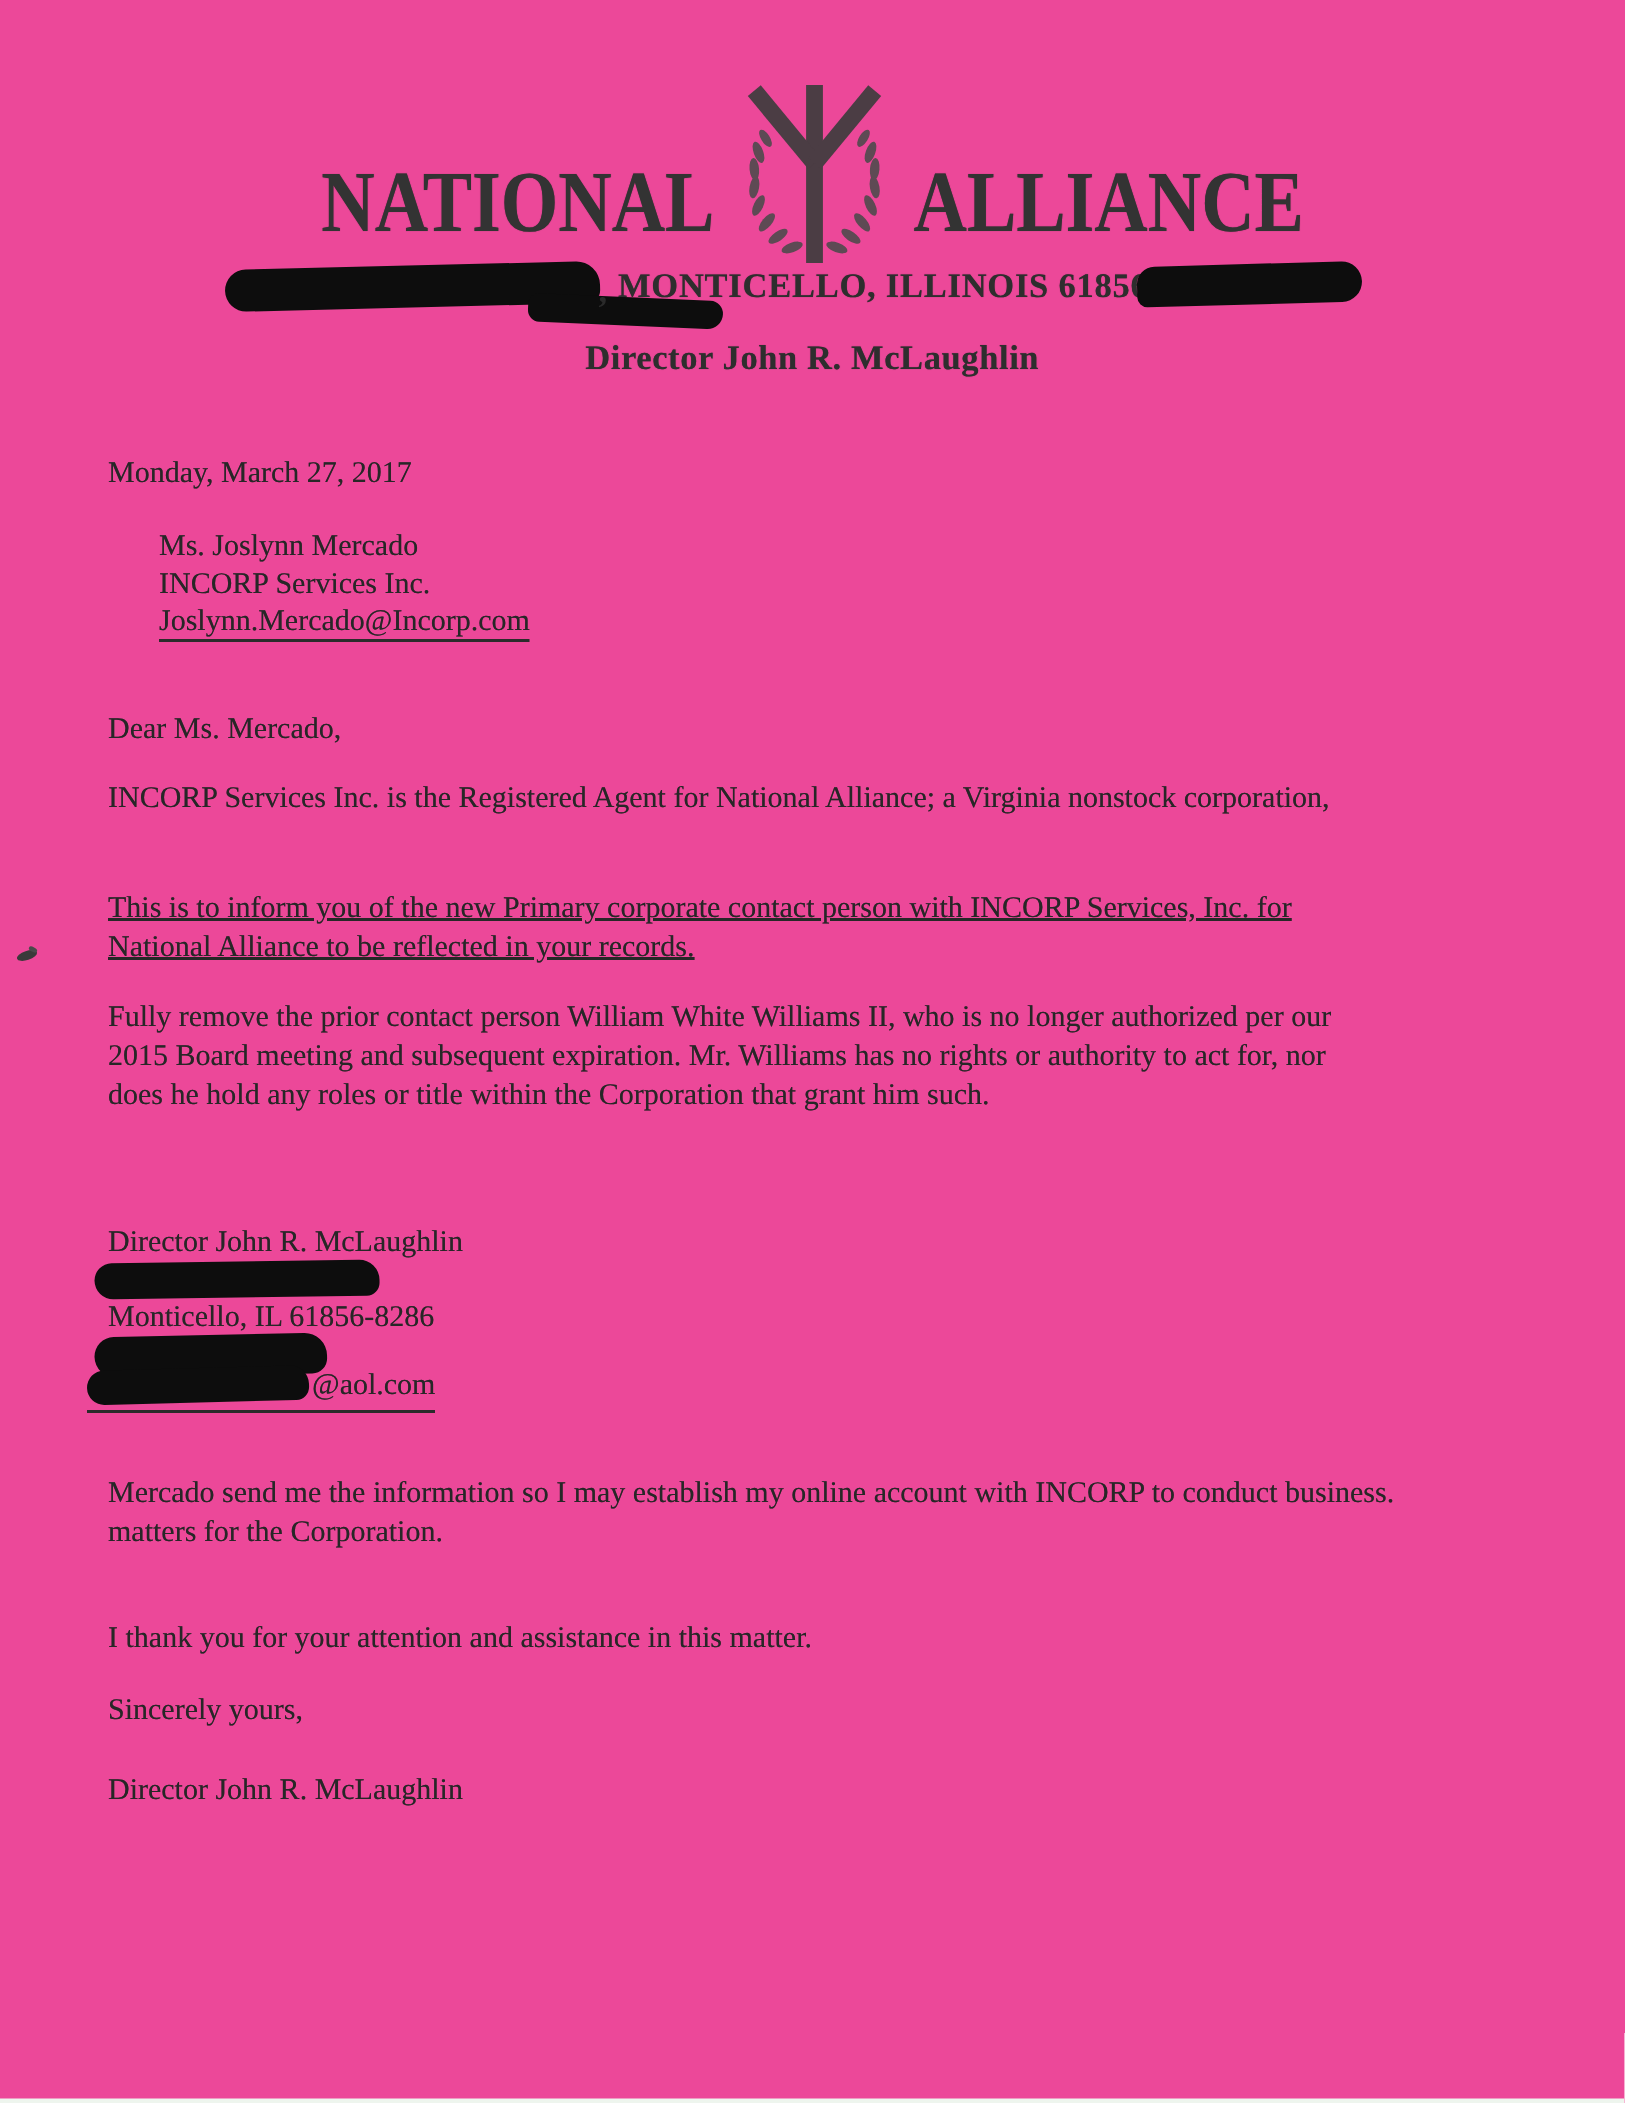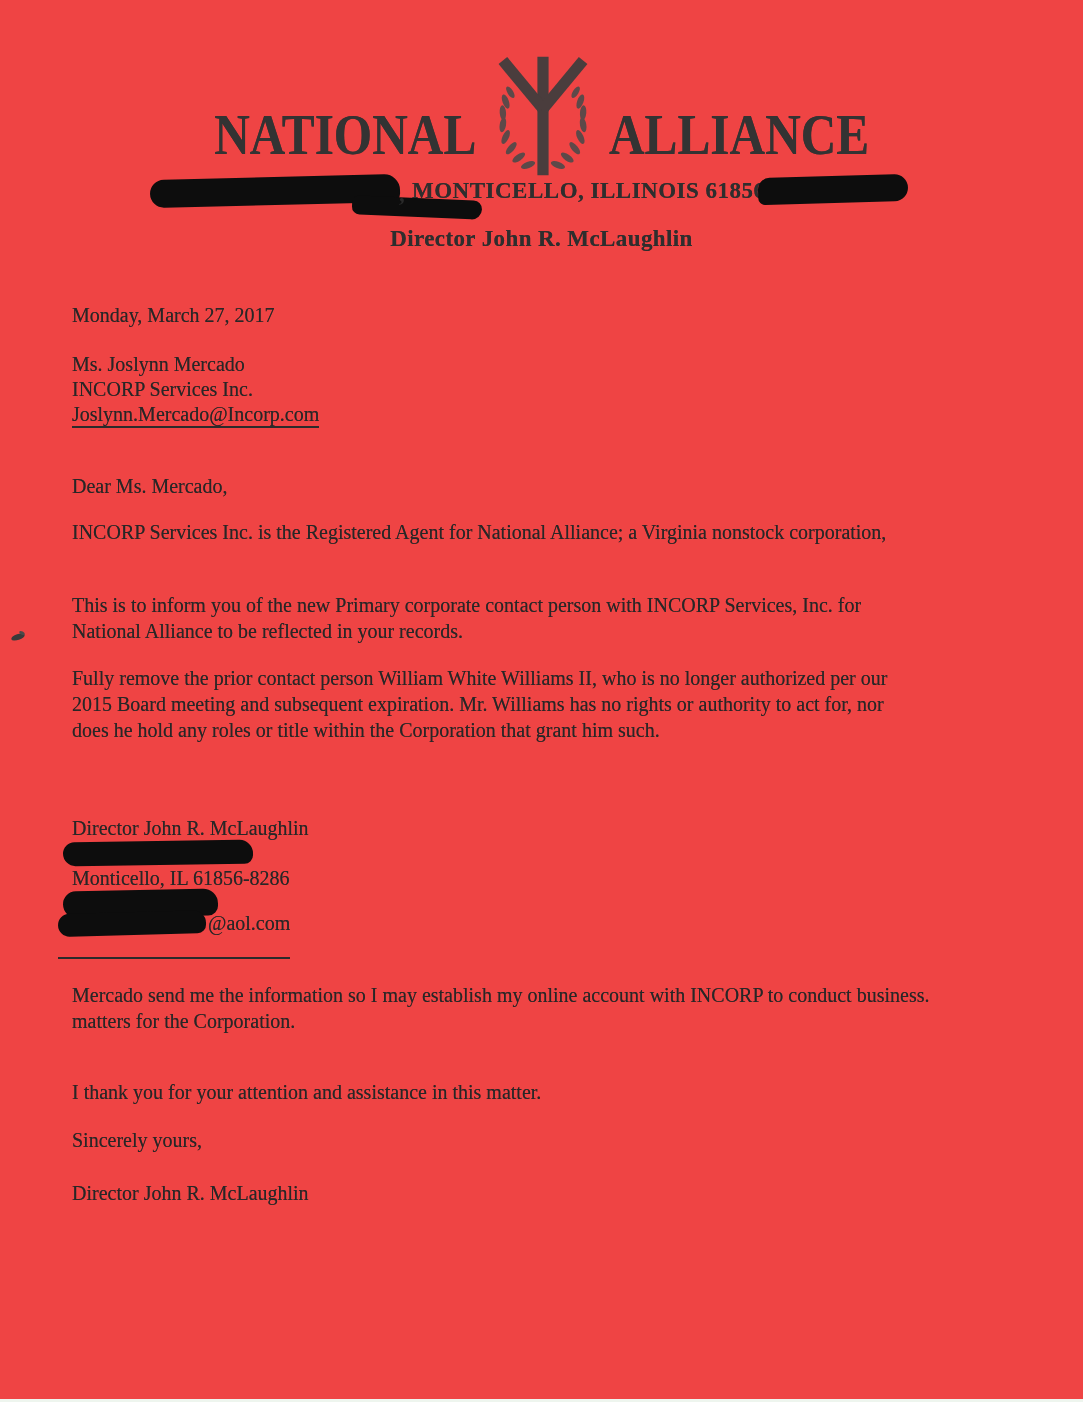--- a/index.html
+++ b/index.html
@@ -1,19 +1,19 @@
 <!DOCTYPE html>
 <html><head>
 <meta charset="utf-8">
 <style>
   html,body { margin:0; padding:0; background:#ffffff; }
   .page {
     position:relative;
     width:1083px; height:1402px;
-    background:#ef4444;
+    background:#ec4899;
     font-family:"Liberation Serif","DejaVu Serif",serif;
     color:#2a2a2a;
     overflow:hidden;
   }
   .abs { position:absolute; }
 
   
   .org-row {
     top:52px; left:0; right:0;
     display:flex; justify-content:center; align-items:flex-end; gap:10px;
@@ -54,32 +54,32 @@
   .bar-c2 { top:890px; left:63px;  width:155px; height:27px;
             transform:rotate(-1.2deg); border-radius:13px 15px 10px 14px; }
   .inline-bar { display:inline-block; width:148px; height:23px;
             vertical-align:-6px; transform:rotate(-1.5deg);
             border-radius:12px 13px 9px 12px; }
 
   
   .bodytext { left:72px; font-size:20px; line-height:26px; color:#272727;
               text-shadow:0 0 0.4px rgba(30,30,30,0.55); }
   .date-line   { top:302px; }
-  .recipient   { top:352px; line-height:25px; }
+  .recipient   { top:352px; line-height:25px;margin-left:34px; }
   .email-underline { border-bottom:2px solid #2b2b2b; padding-bottom:1px; }
   .salutation  { top:473px; }
   .para1       { top:519px; }
-  .para2       { top:592px; }
+  .para2       { top:592px;text-decoration:underline; }
   .para3       { top:665px; }
   .authorized  { top:762px; }
   .contact-name  { top:815px; }
   .contact-city  { top:865px; }
   .contact-email { top:910px; left:58px; }
   .redact-wrap { display:inline-flex; align-items:center; gap:2px;
-                 border-bottom:2.5px solid #2b2b2b; padding-bottom:21px; }
+                 border-bottom:2.5px solid #2b2b2b; padding-bottom:4px; }
   .closing-para { top:982px; }
   .thanks       { top:1079px; }
   .valediction  { top:1127px; }
   .signature    { top:1180px; }
 
   
   .smudge { top:628px; left:8px; width:22px; height:16px; }
   .scan-edge { bottom:0; left:0; right:0; height:3px; background:#eef5ee; }
 </style>
 </head>

